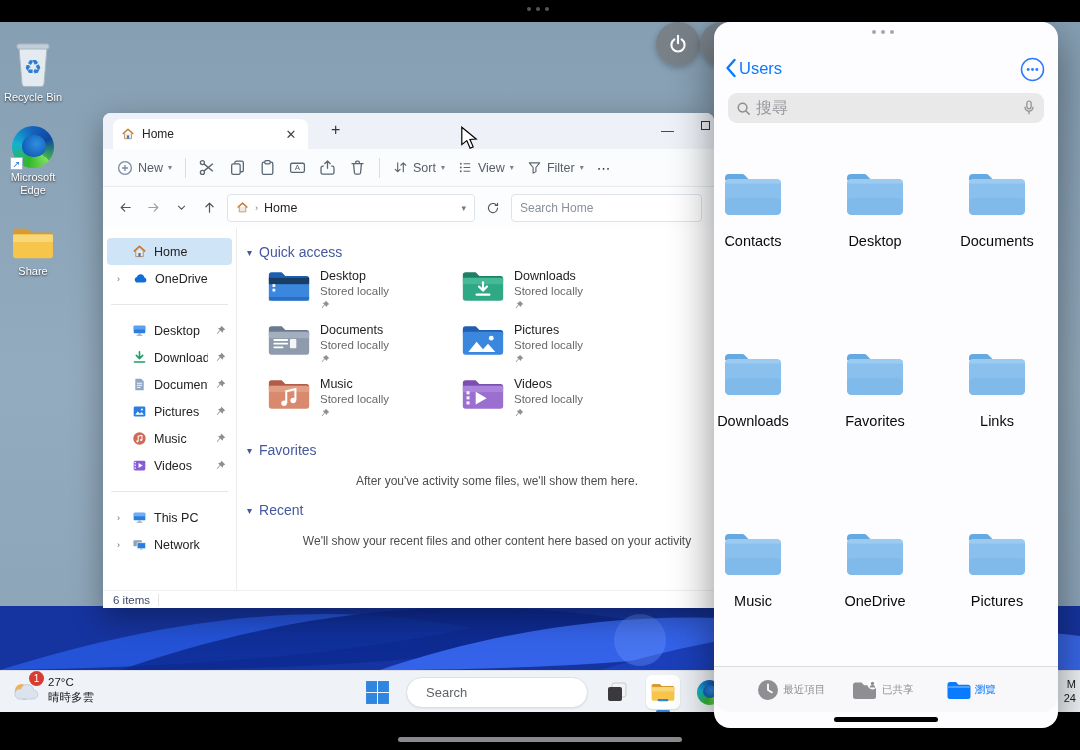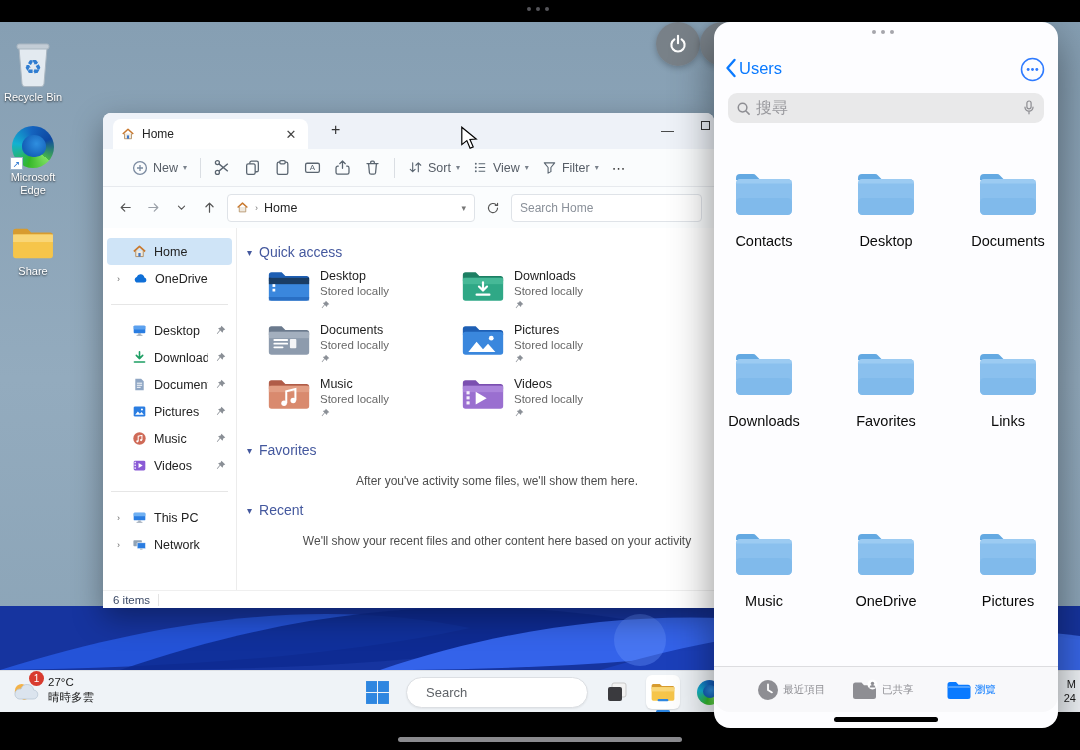--- a/index.html
+++ b/index.html
@@ -24,21 +24,21 @@
 
   
   .win{position:absolute;left:103px;top:113px;width:611px;height:495px;background:#fff;border-radius:8px 8px 0 0;box-shadow:0 10px 30px rgba(0,0,0,.35);z-index:3;font-size:12.5px;color:#1f1f1f}
   .tabbar{position:relative;height:36px;background:#eef2f8;border-radius:8px 8px 0 0}
   .tab{position:absolute;left:10px;top:6px;width:195px;height:30px;background:#fff;border-radius:8px 8px 0 0;display:flex;align-items:center;padding:0 8px;gap:7px}
   .tab .t-label{font-size:12px;color:#242424;flex:1}
   .tab .t-close{color:#444;font-size:13px;width:18px;text-align:center;cursor:default}
   .tab-new{position:absolute;left:228px;top:8px;font-size:16px;color:#333}
   .cap-min{position:absolute;left:558px;top:10px;width:14px;color:#333;font-size:13px}
   .cap-max{position:absolute;left:598px;top:8px;width:9px;height:9px;border:1px solid #333}
-  .toolbar{height:38px;background:#fafcfd;border-bottom:1px solid #e7eaee;display:flex;align-items:center;padding:0 29px;gap:13px}
+  .toolbar{height:38px;background:#fafcfd;border-bottom:1px solid #e7eaee;display:flex;align-items:center;padding:0 14px;gap:13px}
   .tb-btn{display:flex;align-items:center;gap:5px;color:#5a6570}
   .tb-lbl{font-size:12.5px;color:#565d66}
   .tb-chev{font-size:8px;color:#7a828c}
   .tb-div{width:1px;height:20px;background:#dadee3}
   .addr{height:41px;display:flex;align-items:center;padding:0 12px;gap:8px;background:#fbfdfe}
   .nav-ic{color:#555;width:20px;display:flex;justify-content:center}
   .crumb{width:248px;height:28px;border:1px solid #dfe3e8;border-radius:4px;background:#fff;display:flex;align-items:center;padding:0 8px;gap:6px}
   .crumb .c-txt{font-size:12.5px;color:#242424;flex:1}
   .searchbox{flex:1;height:28px;border:1px solid #dfe3e8;border-radius:4px;background:#fff;display:flex;align-items:center;padding:0 8px}
   .searchbox input{width:100%;font-size:12px;color:#0c4a6e}
@@ -70,21 +70,21 @@
   .p-head{position:absolute;left:0;top:34px;width:100%;height:32px}
   .p-back{position:absolute;left:10px;top:2px;display:flex;align-items:center;gap:2px}
   .p-back span{color:#0a7aff;font-size:16.5px}
   .p-title-wrap{position:absolute;left:0;top:2px;width:100%;display:flex;justify-content:center;align-items:center;gap:7px}
   .p-title{font-size:17px;font-weight:bold;color:#000}
   .p-title-chev{width:19px;height:19px;border-radius:50%;background:#e4e4e9;display:flex;align-items:center;justify-content:center}
   .p-more{position:absolute;right:12px;top:0}
   .p-search{position:absolute;left:14px;right:14px;top:71px;height:30px;background:#e9e9ea;border-radius:9px;display:flex;align-items:center;padding:0 8px;gap:5px}
   .p-search input{flex:1;font-size:16px;color:#333}
   .p-search input::placeholder{color:#98989d}
-  .f-row{position:absolute;left:0;width:100%;display:flex;justify-content:center;gap:44px}
+  .f-row{position:absolute;left:0;width:100%;display:flex;gap:44px}
   .f-cell{width:78px;display:flex;flex-direction:column;align-items:center}
   .f-name{margin-top:13px;font-size:14.5px;color:#0a0a0a;white-space:nowrap}
   .p-tabbar{position:absolute;left:0;bottom:16px;width:100%;height:46px;border-top:1px solid #dddde0;background:#f8f8fa;border-radius:0 0 16px 16px;display:flex;justify-content:space-around;align-items:center;padding:0 30px}
   .p-tab{display:flex;flex-direction:row;align-items:center;gap:3px;width:70px}
   .p-tab .pt-lbl{font-size:10.5px;color:#8e8e93}
   .p-tab.active .pt-lbl{color:#0a7aff}
   .p-homebar{position:absolute;left:120px;bottom:6px;width:104px;height:5px;border-radius:3px;background:#000}
 
   
   .taskbar{position:absolute;left:0;top:670px;width:1080px;height:42px;background:#eff3f7;border-top:1px solid rgba(0,0,0,.07);z-index:2}

